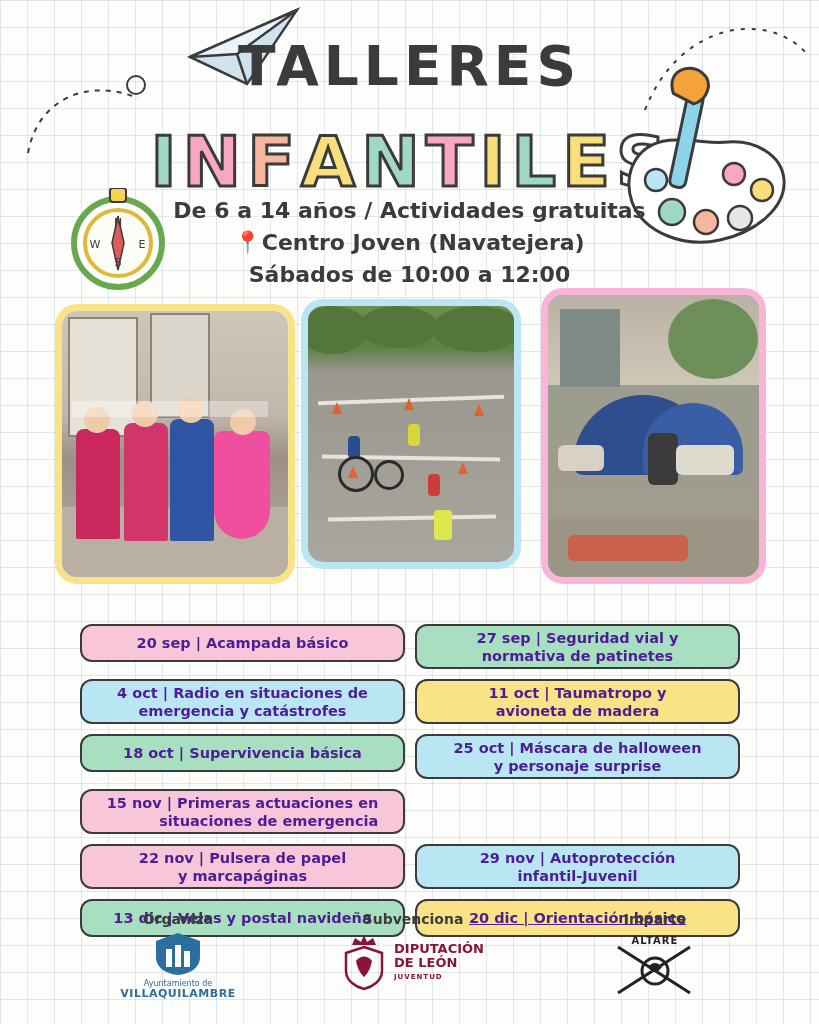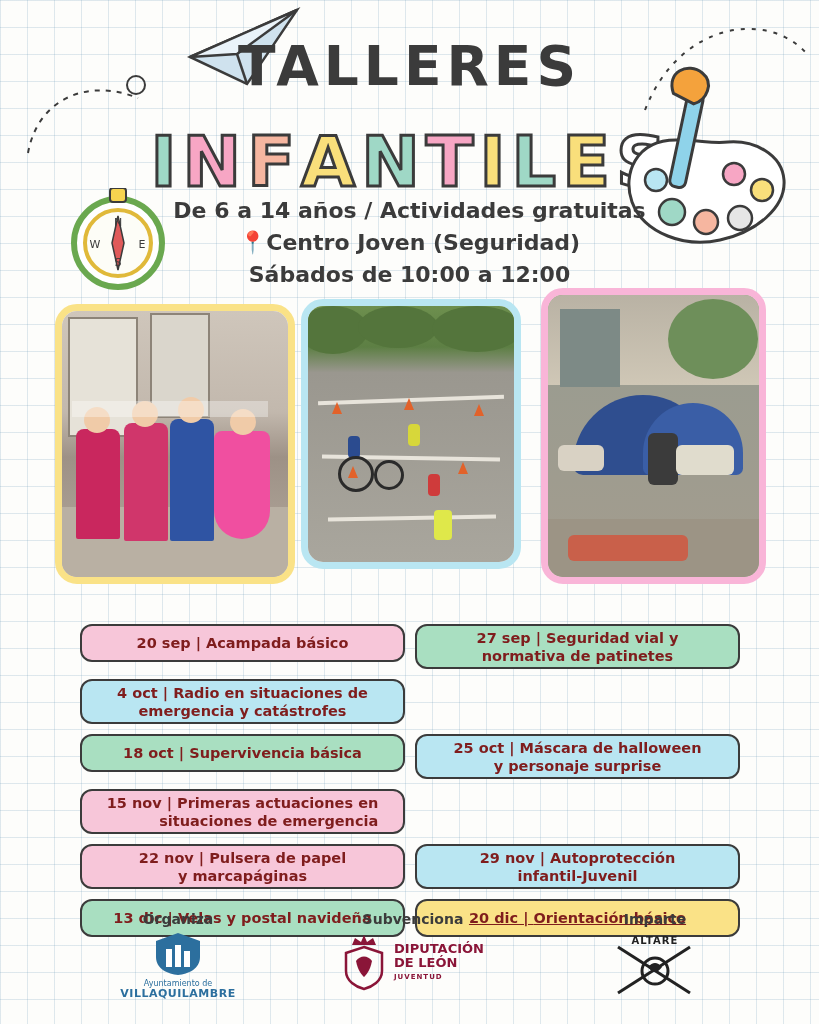--- a/index.html
+++ b/index.html
@@ -111,21 +111,21 @@
     position:absolute; top:624px; left:80px; width:660px;
   }
   .grid-row { display:flex; justify-content:space-between; margin-bottom:10px; }
   .card {
     width: 325px;
     border: 2.5px solid #3b3b3b;
     border-radius: 12px;
     text-align:center;
     font-size:14.5px;
     font-weight:bold;
-    color:#7f1d1d;
+    color:#4c1d95;
     line-height:18px;
     padding: 9px 8px;
     display:flex; align-items:center; justify-content:center;
   }
   .card.one { height:38px; padding:0 8px; }
   .card.two { height:45px; }
 
   
   .footer { position:absolute; bottom:0; left:0; width:100%; height:115px; }
   .foot-col { position:absolute; text-align:center; }
@@ -182,21 +182,21 @@
     <circle cx="124" cy="156" r="12" fill="#e6e6e6" stroke="#3b3b3b" stroke-width="2.5"></circle>
     <circle cx="146" cy="128" r="11" fill="#f9df7b" stroke="#3b3b3b" stroke-width="2.5"></circle>
     <circle cx="118" cy="112" r="11" fill="#f7a6c4" stroke="#3b3b3b" stroke-width="2.5"></circle>
     <circle cx="40" cy="118" r="11" fill="#b9e6f2" stroke="#3b3b3b" stroke-width="2.5"></circle>
     <rect x="62" y="30" width="16" height="96" rx="6" transform="rotate(12 70 80)" fill="#8fd3ea" stroke="#3b3b3b" stroke-width="3"></rect>
     <path d="M58,34 C46,14 66,0 82,8 C96,15 92,34 80,40 Z" transform="rotate(12 70 30)" fill="#f4a23c" stroke="#3b3b3b" stroke-width="3"></path>
   </svg>
 
   <div class="subtitle-block">
     <div>De 6 a 14 años / Actividades gratuitas</div>
-    <div>📍Centro Joven (Seguridad)</div>
+    <div>📍Centro Joven (Navatejera)</div>
     <div>Sábados de 10:00 a 12:00</div>
   </div>
 
   <div class="photos">
 
     <div class="photo ph1">
       <div class="inner">
         <div class="p1bg"></div>
         <div class="p1win"></div>
         <div class="p1win2"></div>
@@ -261,20 +261,23 @@
           <div><span>20 sep | </span><span>Acampada básico</span></div>
         </div>
         <div class="card two" style="background: rgb(169, 223, 193);">
           <div><span>27 sep | </span><span>Seguridad vial y</span><br><span>normativa de patinetes</span></div>
         </div>
       </div>
       <div class="grid-row">
         <div class="card two" style="background: rgb(185, 230, 242);">
           <div><span>4 oct | </span><span>Radio en situaciones de</span><br><span>emergencia y catástrofes</span></div>
         </div>
+        <div class="card two" style="background: rgb(250, 226, 135);">
+          <div><span>11 oct | </span><span>Taumatropo y</span><br><span>avioneta de madera</span></div>
+        </div>
       </div>
       <div class="grid-row">
         <div class="card one" style="background: rgb(169, 223, 193);">
           <div><span>18 oct | </span><span>Supervivencia básica</span></div>
         </div>
         <div class="card two" style="background: rgb(185, 230, 242);">
           <div><span>25 oct | </span><span>Máscara de halloween</span><br><span>y personaje surprise</span></div>
         </div>
       </div>
       <div class="grid-row">

